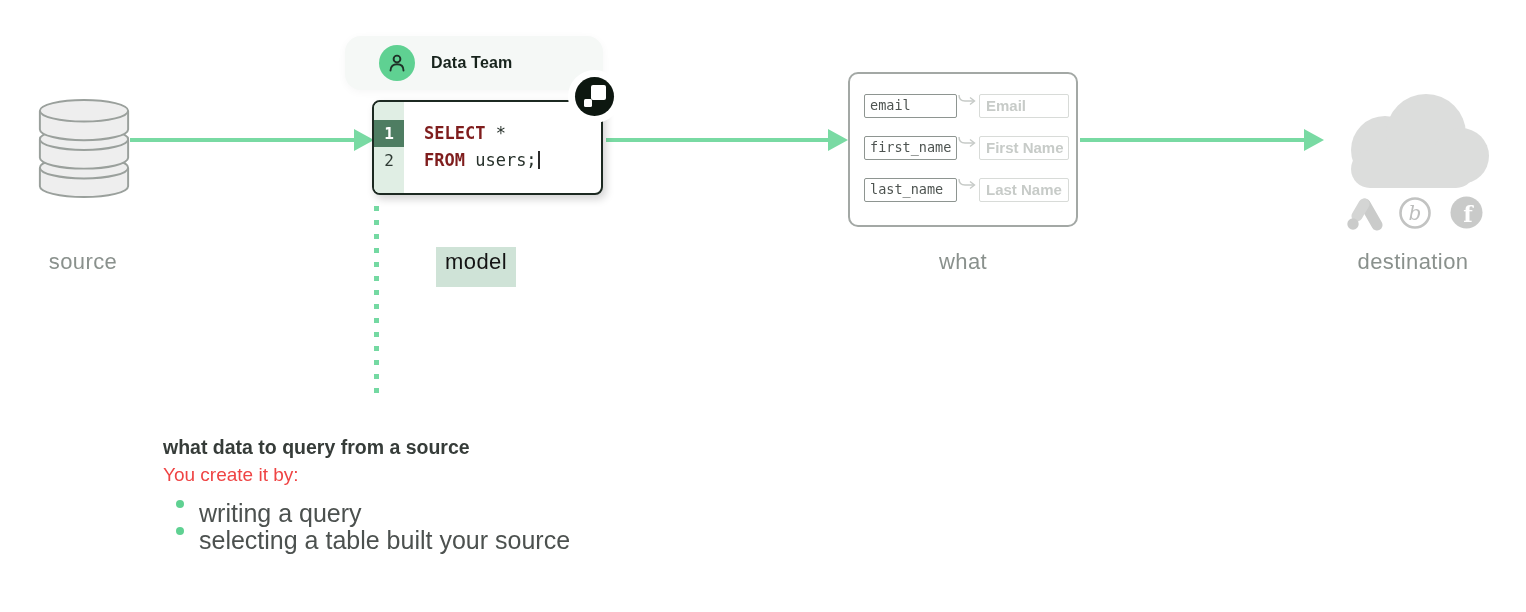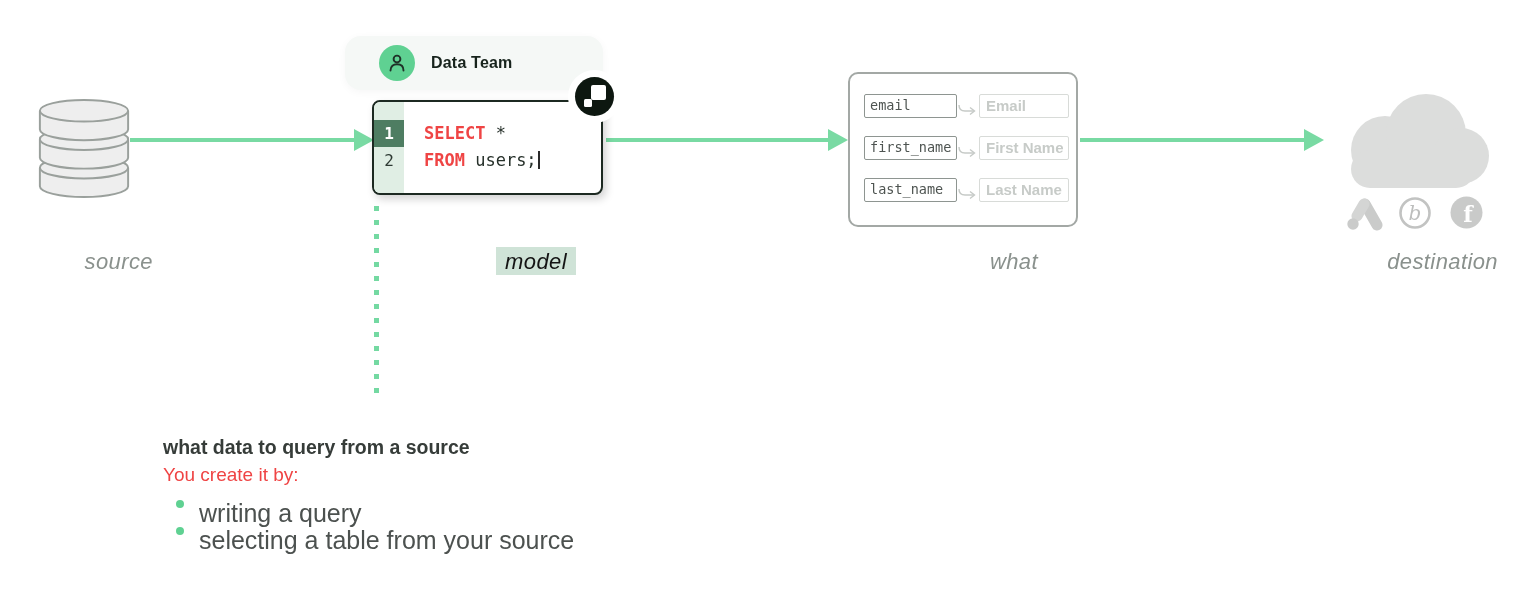--- a/index.html
+++ b/index.html
@@ -18,30 +18,30 @@
 
   
   .dotted-line {
     position:absolute; left:374px; top:206px; width:5px; height:196px;
     background:repeating-linear-gradient(to bottom, #74d9a2 0 5px, transparent 5px 14px);
   }
 
   
   .db-icon { position:absolute; left:37px; top:99px; }
   .stage-label {
-    position:absolute; top:249px; text-align:right;
-    font-size:22px; color:#8a918d; letter-spacing:.4px;font-style:italic;
+    position:absolute; top:249px; text-align:center;
+    font-size:22px; color:#8a918d; letter-spacing:.4px;
   }
   .stage-label.source { left:13px; width:140px; }
   .stage-label.sync   { left:888px; width:150px; }
   .stage-label.dest   { left:1328px; width:170px; }
   .stage-label.model-wrap { left:376px; width:200px; top:247px; }
   .model-highlight {
     display:inline-block; background:#cfe3d7; color:#141414;
-    padding:2px 9px 0 9px; font-size:22px;
+    padding:2px 9px 12px 9px; font-size:22px;
   }
 
   
   .team-badge {
     position:absolute; left:345px; top:36px; width:258px; height:54px;
     background:#f5f8f6; border-radius:16px; display:flex; align-items:center;
     box-shadow:0 2px 8px rgba(0,0,0,.04); z-index:1;
   }
   .avatar {
     width:36px; height:36px; border-radius:50%; background:#5fd192;
@@ -60,38 +60,38 @@
   .gutter .num {
     height:27px; line-height:27px; text-align:center;
     font-family:"DejaVu Sans Mono", monospace; font-size:16px; color:#2e3a33;
   }
   .gutter .num.active { background:#4e7d62; color:#ffffff; font-weight:700; }
   .code-area { padding:18px 10px 0 20px; }
   .code-line {
     font-family:"DejaVu Sans Mono", monospace; font-size:17px; line-height:27px;
     white-space:pre; color:#27312b; font-weight:500;
   }
-  .kw { color:#ef4444; font-weight:700; }
+  .kw { color:#7f1d1d; font-weight:700; }
   .cursor { display:inline-block; width:2px; height:18px; background:#2a2a2a; vertical-align:-3px; margin-left:1px; }
 
   
   .ht-badge {
     position:absolute; left:575px; top:77px; width:39px; height:39px; border-radius:50%;
     background:#0d1710; box-shadow:0 0 0 7px #ffffff; z-index:3;
   }
   .ht-badge .sq-big   { position:absolute; left:16px; top:8px; width:15px; height:15px; background:#ffffff; border-radius:2px; }
   .ht-badge .sq-small { position:absolute; left:9px;  top:22px; width:8px;  height:8px;  background:#ffffff; border-radius:1.5px; }
 
   
   .sync-box {
     position:absolute; left:848px; top:72px; width:230px; height:155px;
     background:#ffffff; border:2px solid #a3a8a5; border-radius:10px;
     padding:20px 0 0 14px; display:flex; flex-direction:column; gap:18px;
   }
-  .map-row { display:flex; align-items:flex-end; gap:0; }
+  .map-row { display:flex; align-items:flex-start; gap:0; }
   .field-src {
     width:93px; height:24px; border:1.5px solid #8e9591; border-radius:2px;
     font-family:"DejaVu Sans Mono", monospace; font-size:13.5px; color:#4e5451;
     line-height:21px; padding:0 5px; background:#ffffff; white-space:nowrap;
   }
   .field-dst {
     width:90px; height:24px; border:1.5px solid #d8dbd8; border-radius:2px;
     font-size:15px; font-weight:600; color:#c7cbc8;
     line-height:21px; padding:0 6px; background:#ffffff; white-space:nowrap;
   }
@@ -232,18 +232,18 @@
   <div class="notes">
     <div class="notes-heading">what data to query from a source</div>
     <div class="notes-intro">You create it by:</div>
     <ul class="notes-list">
       <li>
           <span class="bullet-dot"></span>
           <span>writing a query</span>
         </li>
       <li>
           <span class="bullet-dot"></span>
-          <span>selecting a table from your source</span>
+          <span>selecting a table built your source</span>
         </li>
     </ul>
   </div>
 
 </div>
 
 </body></html>

